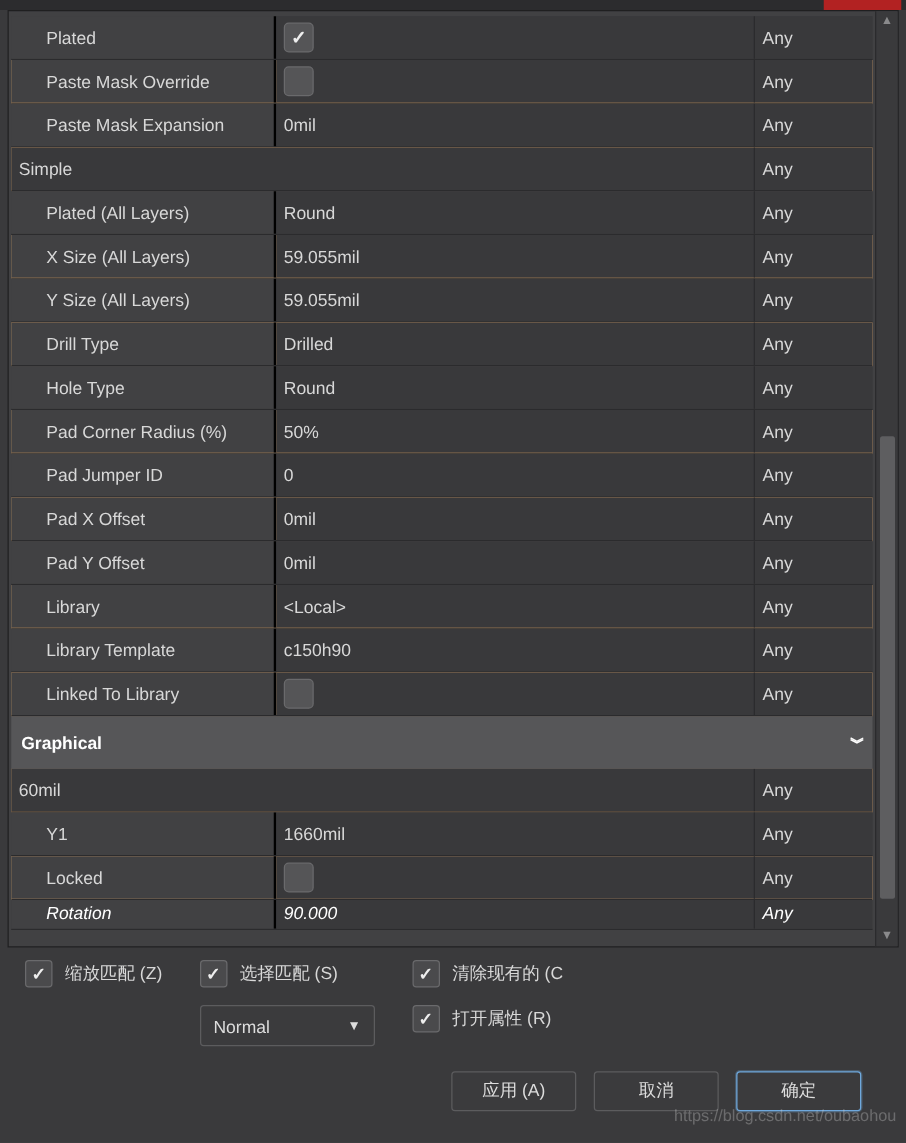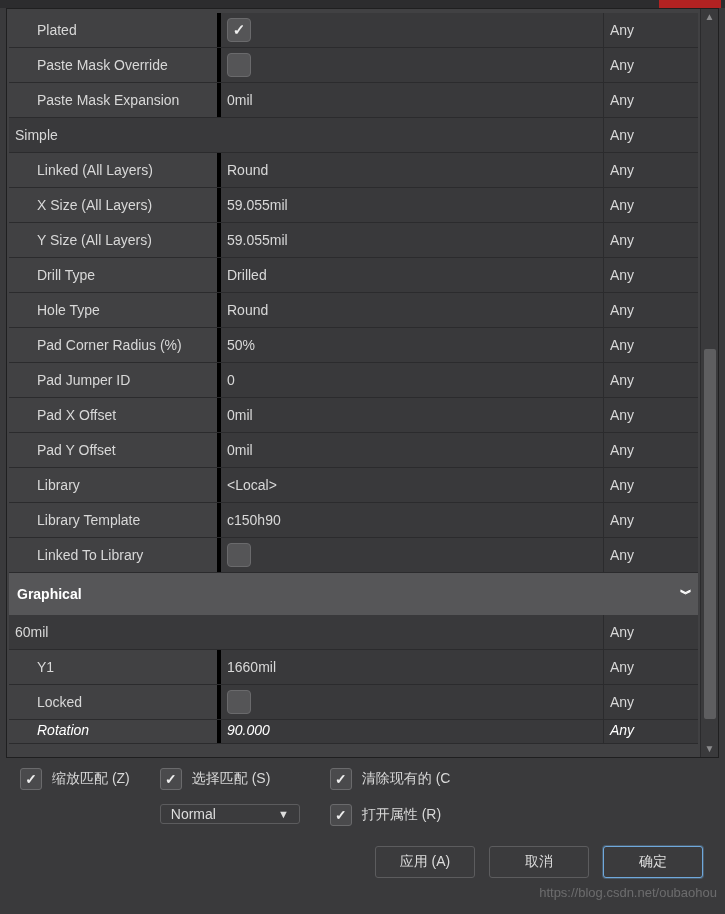--- a/index.html
+++ b/index.html
@@ -48,21 +48,21 @@
   }
   .row:nth-child(odd) { background: #3f3f41; }
   .cell-label {
     width: 212px;
     padding-left: 28px;
     padding-right: 0;
     background: #414143;
     height: 100%;
     display: flex;
     align-items: center;
-    border-right: 4px solid #000000;
+    border-right: 2px solid #000000;
   }
   .cell-value {
     flex: 1;
     padding-left: 6px;
     background: #39393b;
     height: 100%;
     display: flex;
     align-items: center;
     border-right: 1px solid #2b2b2d;
   }
@@ -161,38 +161,38 @@
     background: #4a4a4c;
     display: inline-flex;
     align-items: center;
     justify-content: center;
     color: #eee;
     font-size: 14px;
     font-weight: bold;
   }
   .dropdown {
     width: 140px;
-    height: 20px;
+    height: 33px;
     border: 1px solid #5c5c5e;
     border-radius: 3px;
     background: #3b3b3d;
     display: flex;
     align-items: center;
     padding: 0 10px;
     justify-content: space-between;
     color: #ddd;
   }
   .dropdown .caret {
     font-size: 11px;
   }
   .buttons {
     display: flex;
     justify-content: flex-end;
     gap: 14px;
-    padding: 4px 22px 14px 0;
+    padding: 4px 36px 14px 0;
   }
   .btn {
     min-width: 100px;
     height: 32px;
     border: 1px solid #5c5c5e;
     border-radius: 3px;
     background: #3b3b3d;
     display: flex;
     align-items: center;
     justify-content: center;
@@ -240,21 +240,21 @@
         <div class="row">
           <div class="cell-label">Paste Mask Expansion</div>
           <div class="cell-value">0mil</div>
           <div class="cell-constraint">Any</div>
         </div>
         <div class="row">
           <div class="cell-value">Simple</div>
           <div class="cell-constraint">Any</div>
         </div>
         <div class="row">
-          <div class="cell-label">Linked (All Layers)</div>
+          <div class="cell-label">Plated (All Layers)</div>
           <div class="cell-value">Round</div>
           <div class="cell-constraint">Any</div>
         </div>
         <div class="row">
           <div class="cell-label">X Size (All Layers)</div>
           <div class="cell-value">59.055mil</div>
           <div class="cell-constraint">Any</div>
         </div>
         <div class="row">
           <div class="cell-label">Y Size (All Layers)</div>

